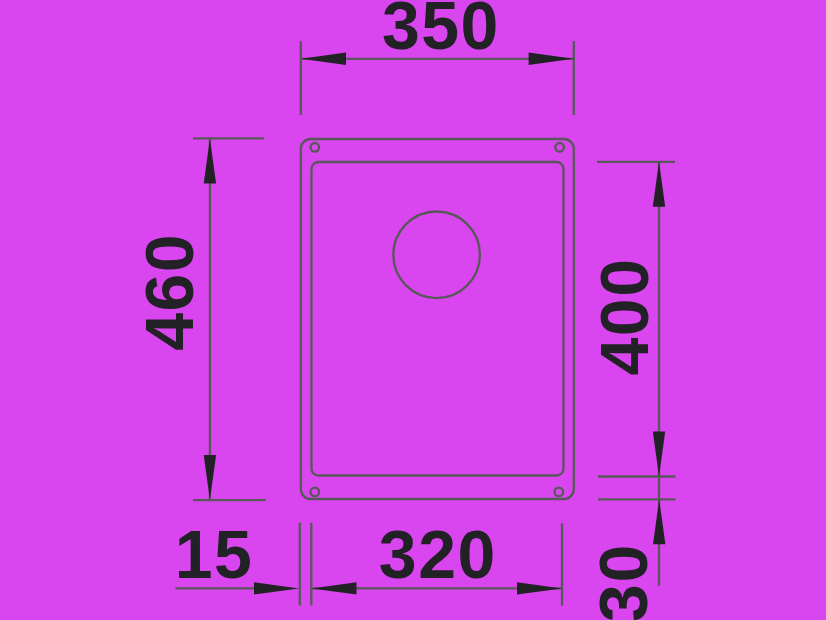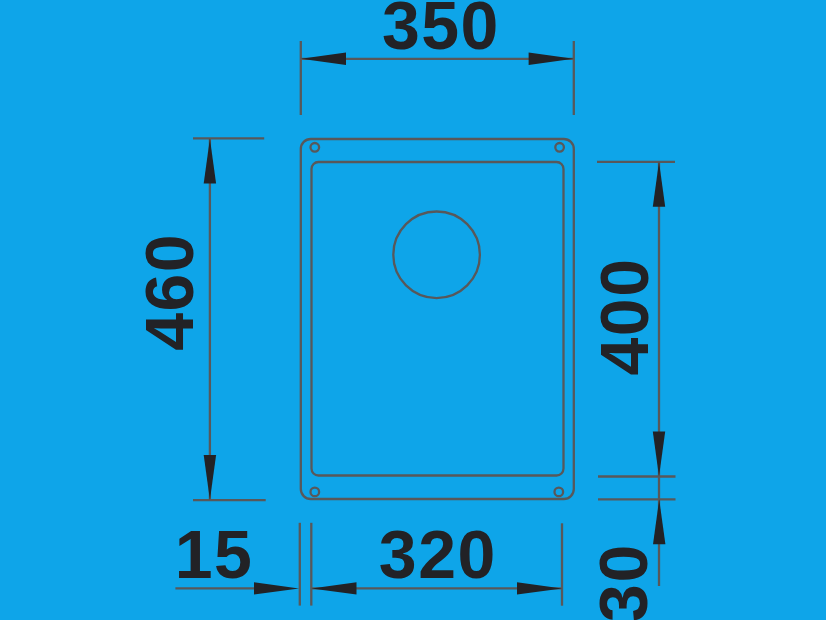--- a/index.html
+++ b/index.html
@@ -1,16 +1,16 @@
 <!DOCTYPE html>
 <html><head>
 <meta charset="utf-8">
 <style>
   html,body{margin:0;padding:0;background:#ffffff;}
-  .wrap{width:826px;height:620px;position:relative;overflow:hidden;background:#0ea5e9;}
+  .wrap{width:826px;height:620px;position:relative;overflow:hidden;background:#d946ef;}
   svg{display:block;}
   text{font-family:"Liberation Sans",sans-serif;font-weight:bold;fill:#222226;}
 </style>
 </head>
 <body>
 <div class="wrap">
 <svg width="826" height="620" viewBox="0 0 826 620">
   <g stroke="#58585a" stroke-width="2.3" fill="none">
 
     <rect x="300.8" y="139" width="273" height="360" rx="10" ry="10"></rect>

